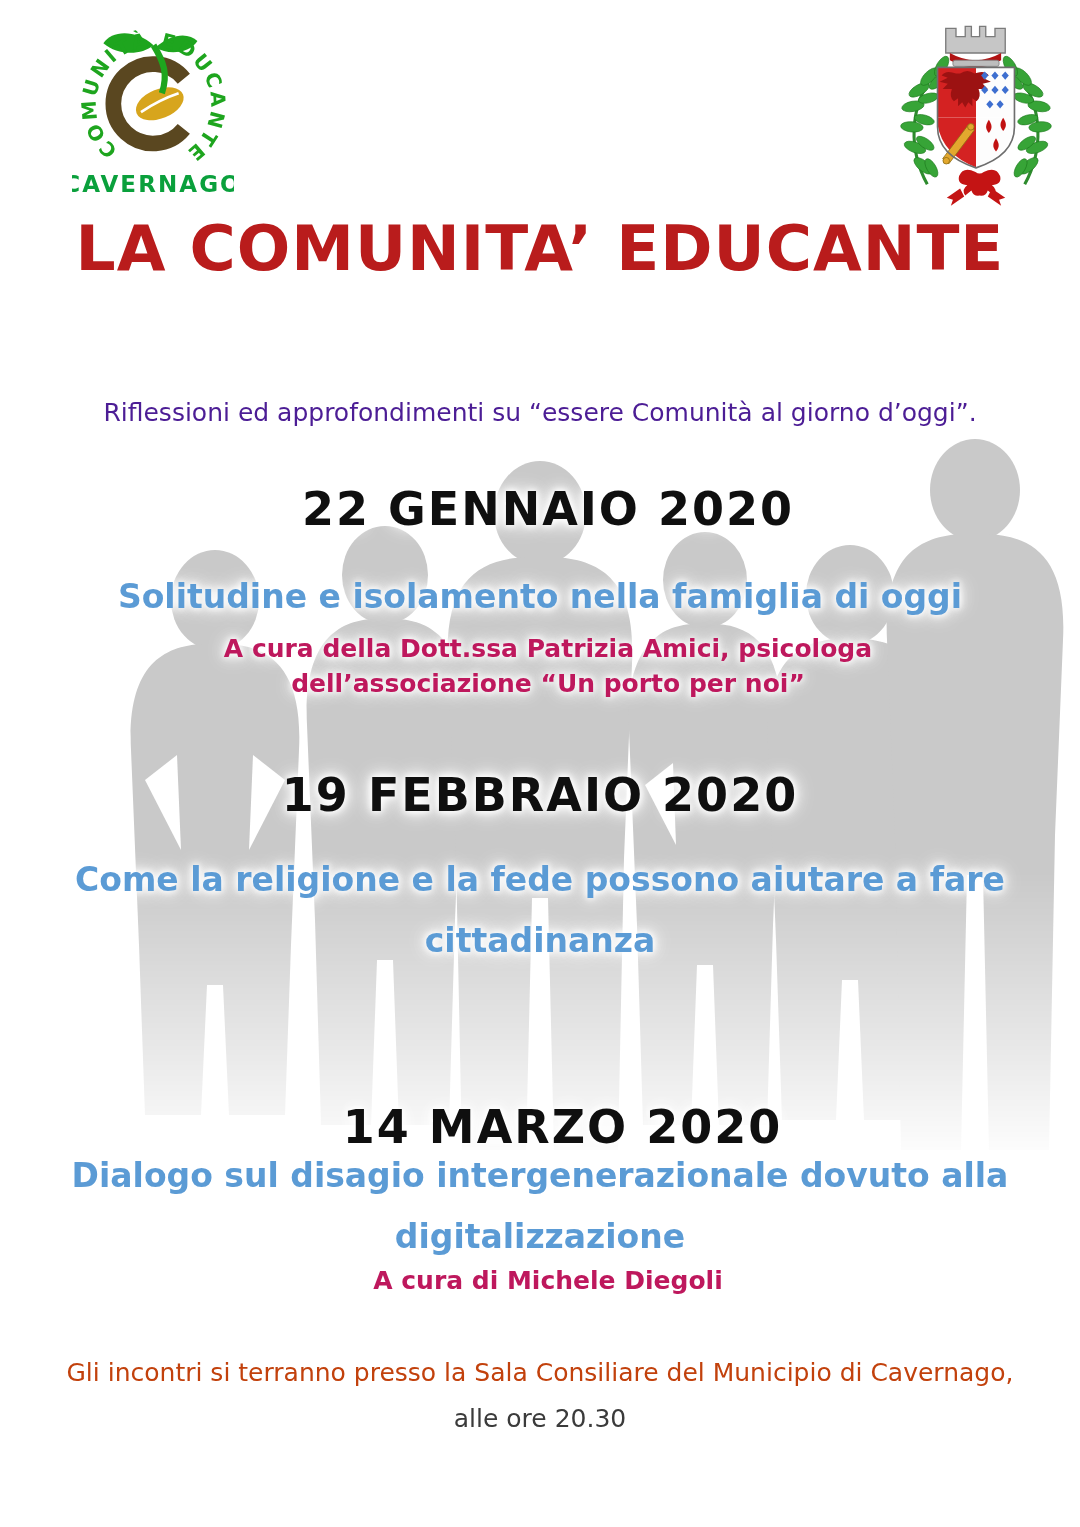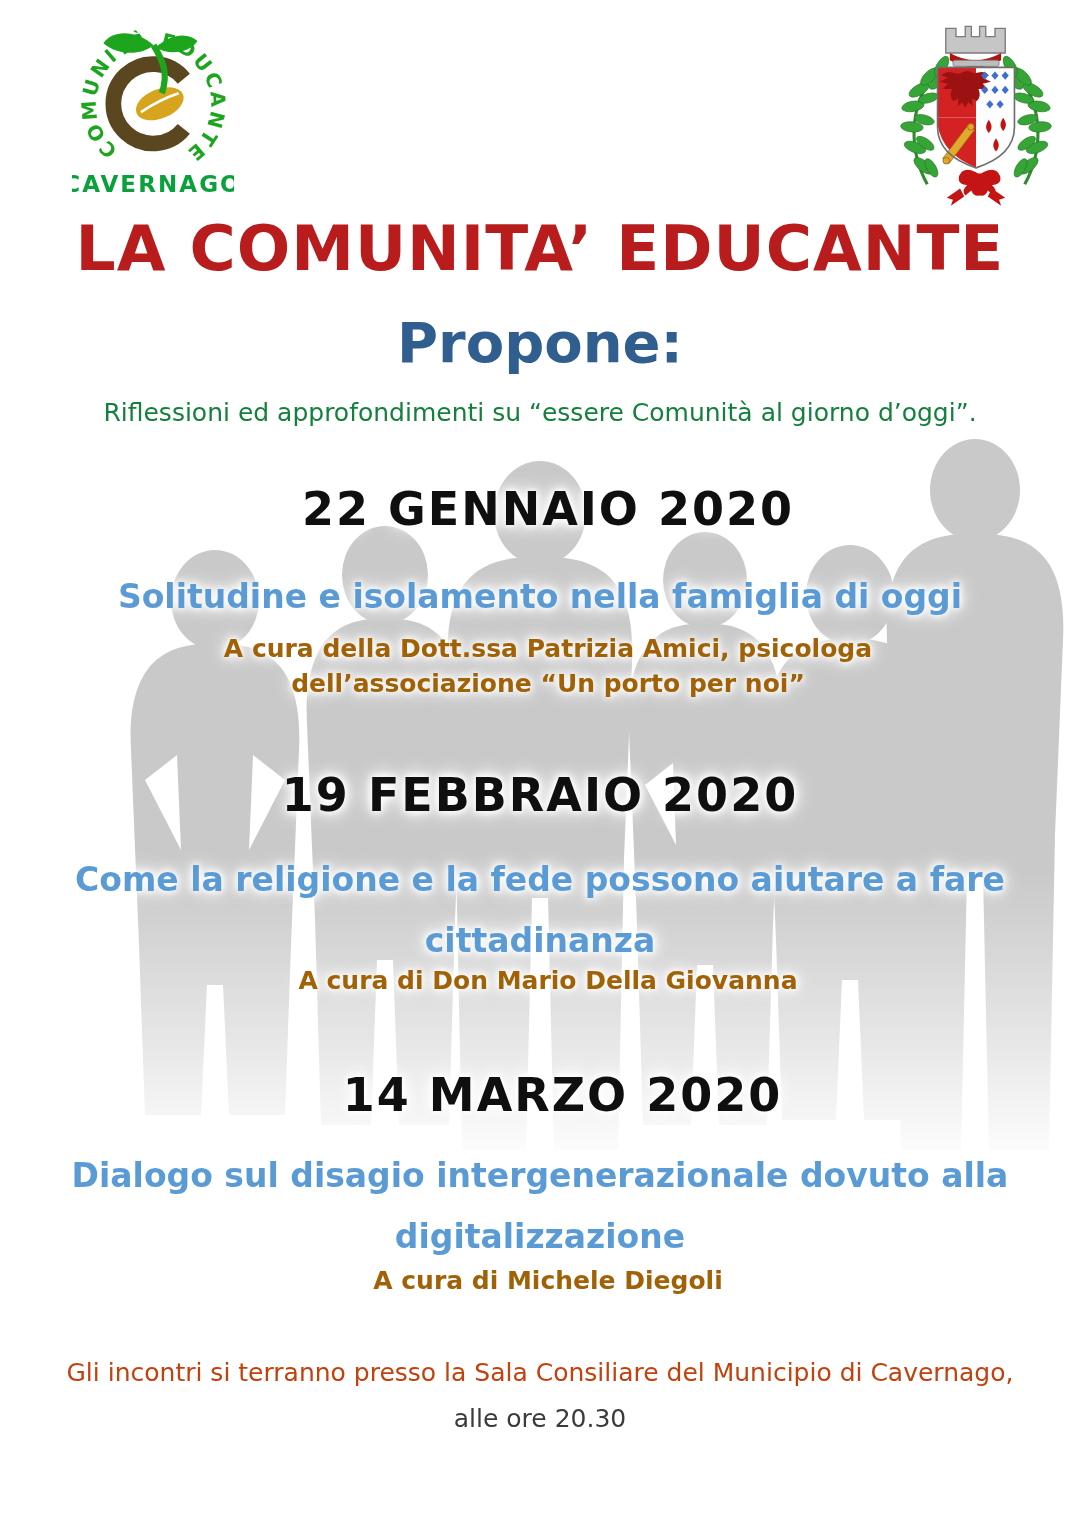--- a/index.html
+++ b/index.html
@@ -14,27 +14,27 @@
   .silhouettes{
     position:absolute;left:0;top:425px;width:1080px;height:770px;
     -webkit-mask-image:linear-gradient(180deg,#000 0%,#000 58%,rgba(0,0,0,.45) 80%,transparent 96%);
     mask-image:linear-gradient(180deg,#000 0%,#000 58%,rgba(0,0,0,.45) 80%,transparent 96%);
   }
   
   .tb{position:absolute;left:0;right:0;text-align:center;}
   .halo{text-shadow:0 0 6px #fff,0 0 10px #fff,0 0 16px #fff,0 0 22px #fff;}
   .title-main{top:212px;font-size:63px;font-weight:700;color:#b91c1c;letter-spacing:1px;}
   .title-sub{top:310px;font-size:56px;font-weight:700;color:#2f5e8f;}
-  .description{top:398px;font-size:25px;font-weight:500;color:#15803d;white-space:nowrap;}
+  .description{top:398px;font-size:25px;font-weight:500;color:#4c1d95;white-space:nowrap;}
   .ev-date{font-size:46px;font-weight:700;color:#0f0f0f;letter-spacing:2px;white-space:nowrap;}
   .ev-topic{font-size:33px;font-weight:700;color:#5b9bd5;line-height:1.85;max-width:1030px;margin:0 auto;}
-  .ev-cur{font-size:25px;font-weight:700;color:#a16207;white-space:nowrap;padding-left:16px;}
+  .ev-cur{font-size:25px;font-weight:700;color:#be185d;white-space:nowrap;padding-left:16px;}
   .d1{top:482px;margin-left:16px;} .t1{top:566px;} .c1a{top:634px;} .c1b{top:669px;text-align:center;}
   .d2{top:768px;} .t2{top:849px;} .c2{top:966px;}
-  .d3{top:1068px;padding-left:45px;} .t3{top:1145px;} .c3{top:1266px;}
+  .d3{top:1100px;padding-left:45px;} .t3{top:1145px;} .c3{top:1266px;}
   .footer1{top:1358px;font-size:25px;font-weight:500;color:#c2410c;white-space:nowrap;}
   .footer2{top:1404px;font-size:25px;font-weight:500;color:#3b3b3b;}
 </style>
 </head>
 <body>
 
 <div class="page">
 
   <svg class="logo" viewBox="0 0 155 170" aria-hidden="true">
     <defs>
@@ -156,31 +156,29 @@
 
       <g fill="#ffffff">
         <path d="M145,355 L177,330 L181,425 Z"></path>
         <path d="M285,355 L253,330 L249,425 Z"></path>
         <path d="M645,360 L673,338 L676,420 Z"></path>
       </g>
     </svg>
   </div>
 
   <div class="tb title-main">LA COMUNITA’ EDUCANTE</div>
-  <div class="tb title-sub">Propone:</div>
   <div class="tb description">Riflessioni ed approfondimenti su “essere Comunità al giorno d’oggi”.</div>
 
   <div class="tb ev-date d1 halo">22 GENNAIO 2020</div>
   <div class="tb ev-topic t1 halo">Solitudine e isolamento nella famiglia di oggi</div>
   <div class="tb ev-cur c1a halo">A cura della Dott.ssa Patrizia Amici, psicologa</div>
   <div class="tb ev-cur c1b halo">dell’associazione “Un porto per noi”</div>
 
   <div class="tb ev-date d2 halo">19 FEBBRAIO 2020</div>
   <div class="tb ev-topic t2 halo">Come la religione e la fede possono aiutare a fare cittadinanza</div>
-  <div class="tb ev-cur c2 halo">A cura di Don Mario Della Giovanna</div>
 
   <div class="tb ev-date d3 halo">14 MARZO 2020</div>
   <div class="tb ev-topic t3 halo">Dialogo sul disagio intergenerazionale dovuto alla digitalizzazione</div>
   <div class="tb ev-cur c3 halo">A cura di Michele Diegoli</div>
 
   <div class="tb footer1">Gli incontri si terranno presso la Sala Consiliare del Municipio di Cavernago,</div>
   <div class="tb footer2">alle ore 20.30</div>
 
 </div>
 

